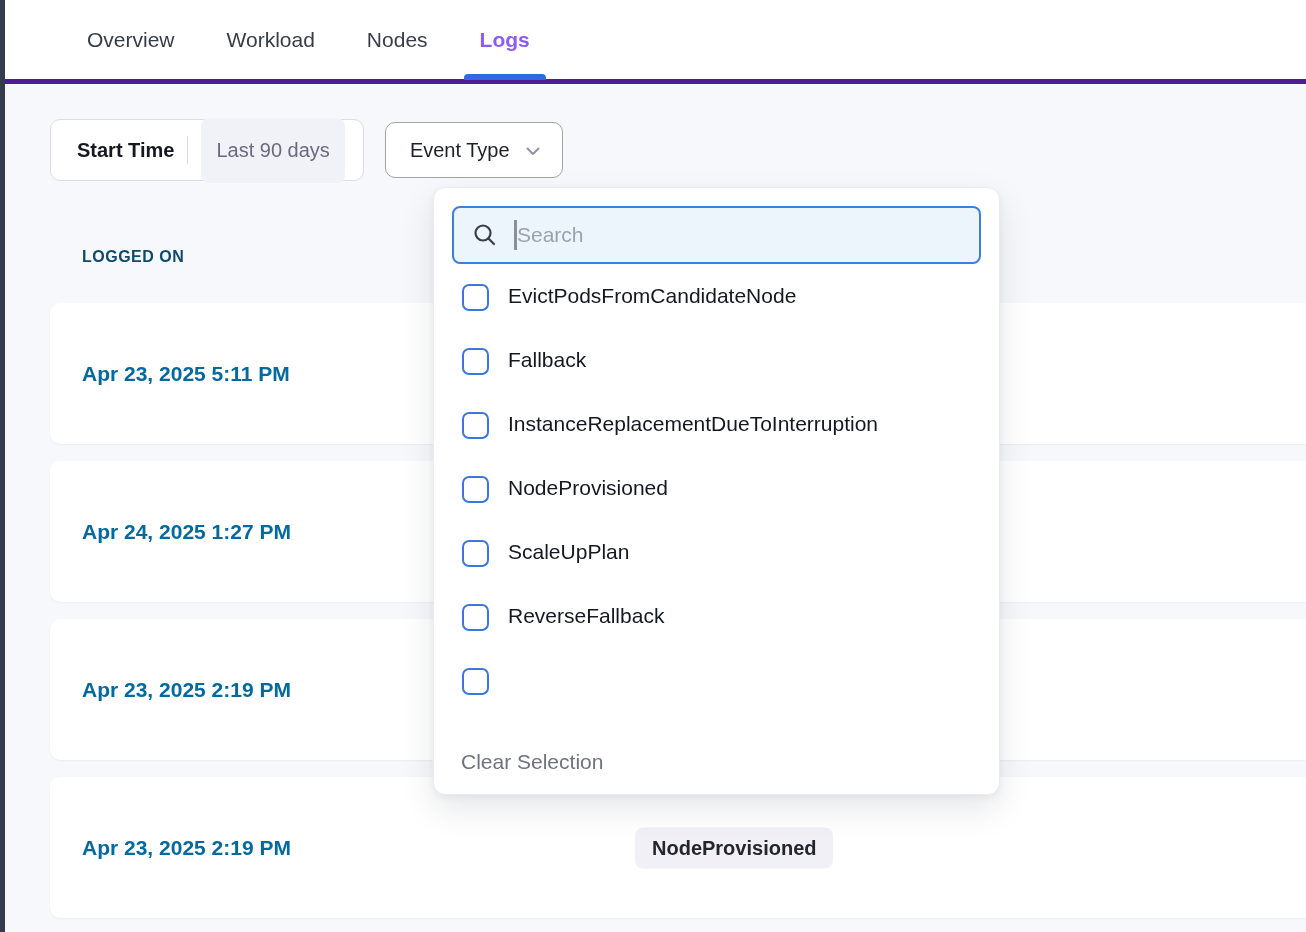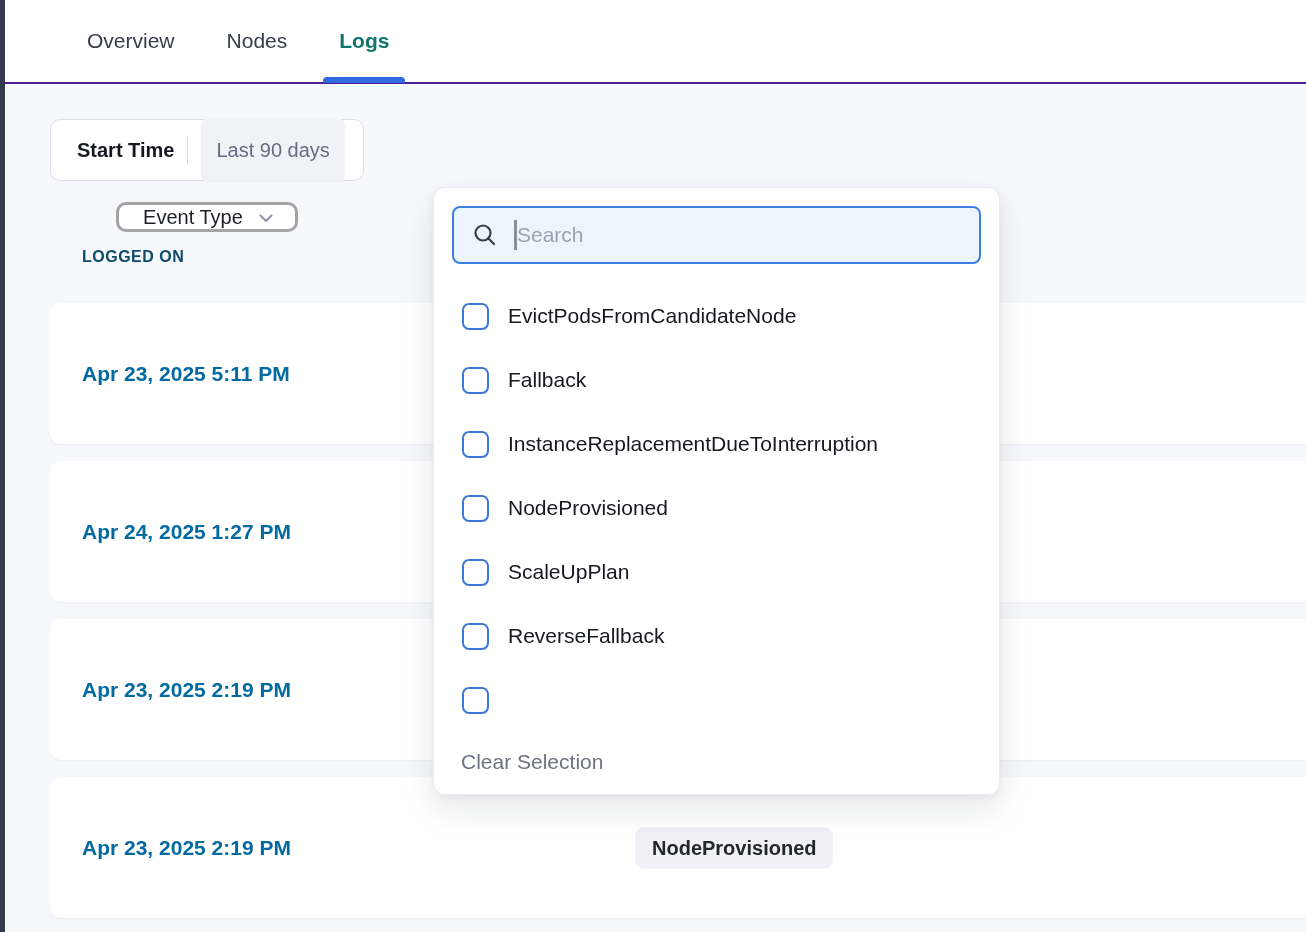--- a/index.html
+++ b/index.html
@@ -19,58 +19,57 @@
     position: absolute; left: 0; top: 0;
     width: 5px; height: 100%;
     background: #353b4f;
   }
 
   
   .tabbar {
     position: absolute; left: 5px; top: 0; right: 0;
     height: 84px;
     background: #ffffff;
-    border-bottom: 2px solid #4c1d95;
+    border-bottom: 5px solid #4c1d95;
     display: flex;
     align-items: stretch;
     padding-left: 66px;
   }
   .tab {
     position: relative;
     display: flex; align-items: center;
     padding: 0 16px;
     margin-right: 20px;
     font-size: 21px;
     font-weight: 500;
     color: #373c49;
     cursor: pointer;
     white-space: nowrap;
   }
-  .tab.active { font-weight: 700; color: #0f766e; }
+  .tab.active { font-weight: 700; color: #8b5cf6; }
   .tab.active::after {
     content: "";
     position: absolute;
     left: 0; right: 0; bottom: -1px;
     height: 6px;
     background: #3069e0;
     border-radius: 4px 4px 0 0;
   }
 
   
   .content {
     position: absolute; left: 5px; top: 85px; right: 0; bottom: 0;
     background: #f7f8fb;
   }
 
   
   .filters {
     position: absolute; left: 50px; top: 119px;
     display: flex; align-items: center; gap: 21px;
     height: 62px;
-    flex-direction: column;
   }
   .start-time-box {
     display: inline-flex; align-items: center;
     height: 62px;
     background: #ffffff;
     border: 1px solid #dcdde6;
     border-radius: 10px;
     padding: 0 18px 0 26px;
     gap: 13px;
   }
@@ -82,21 +81,21 @@
     border-radius: 8px;
     padding: 21px 15px;
     font-size: 20px;
     font-weight: 400;
     text-align: right;
   }
   .event-type-btn {
     display: inline-flex; align-items: center;
     height: 56px;
     background: #ffffff;
-    border: 3px solid #a3a3a3;
+    border: 1px solid #a3a3a3;
     border-radius: 10px;
     padding: 0 18px 0 24px;
     gap: 12px;
     cursor: pointer;
   }
   .event-type-label { font-size: 20px; font-weight: 500; color: #1d2027; }
   .chevron { display: inline-flex; margin-top: 2px; }
 
   
   .col-header {
@@ -165,21 +164,21 @@
     font-family: "Liberation Sans", sans-serif;
     font-size: 21px;
     color: #16181f;
     padding: 0;
   }
   .search-input::placeholder { color: #9aa2ad; opacity: 1; }
 
   .options { position: absolute; left: 0; right: 0; top: 96px; }
   .option {
     height: 64px;
-    display: flex; align-items: center;
+    display: flex; align-items: flex-start;
     padding-left: 28px;
     cursor: pointer;
   }
   .checkbox {
     width: 27px; height: 27px;
     border: 2px solid #3b78dd;
     border-radius: 7px;
     background: #ffffff;
     flex: none;
   }
@@ -197,20 +196,21 @@
 </style>
 </head>
 <body>
 
 <div class="page">
 
   <div class="left-strip"></div>
 
   <div class="tabbar">
     <div class="tab">Overview</div>
+    <div class="tab">Workload</div>
     <div class="tab">Nodes</div>
     <div class="tab active">Logs</div>
   </div>
 
   <div class="content"></div>
 
   <div class="filters">
     <div class="start-time-box">
       <span class="start-time-label">Start Time</span>
       <span class="vdivider"></span>

